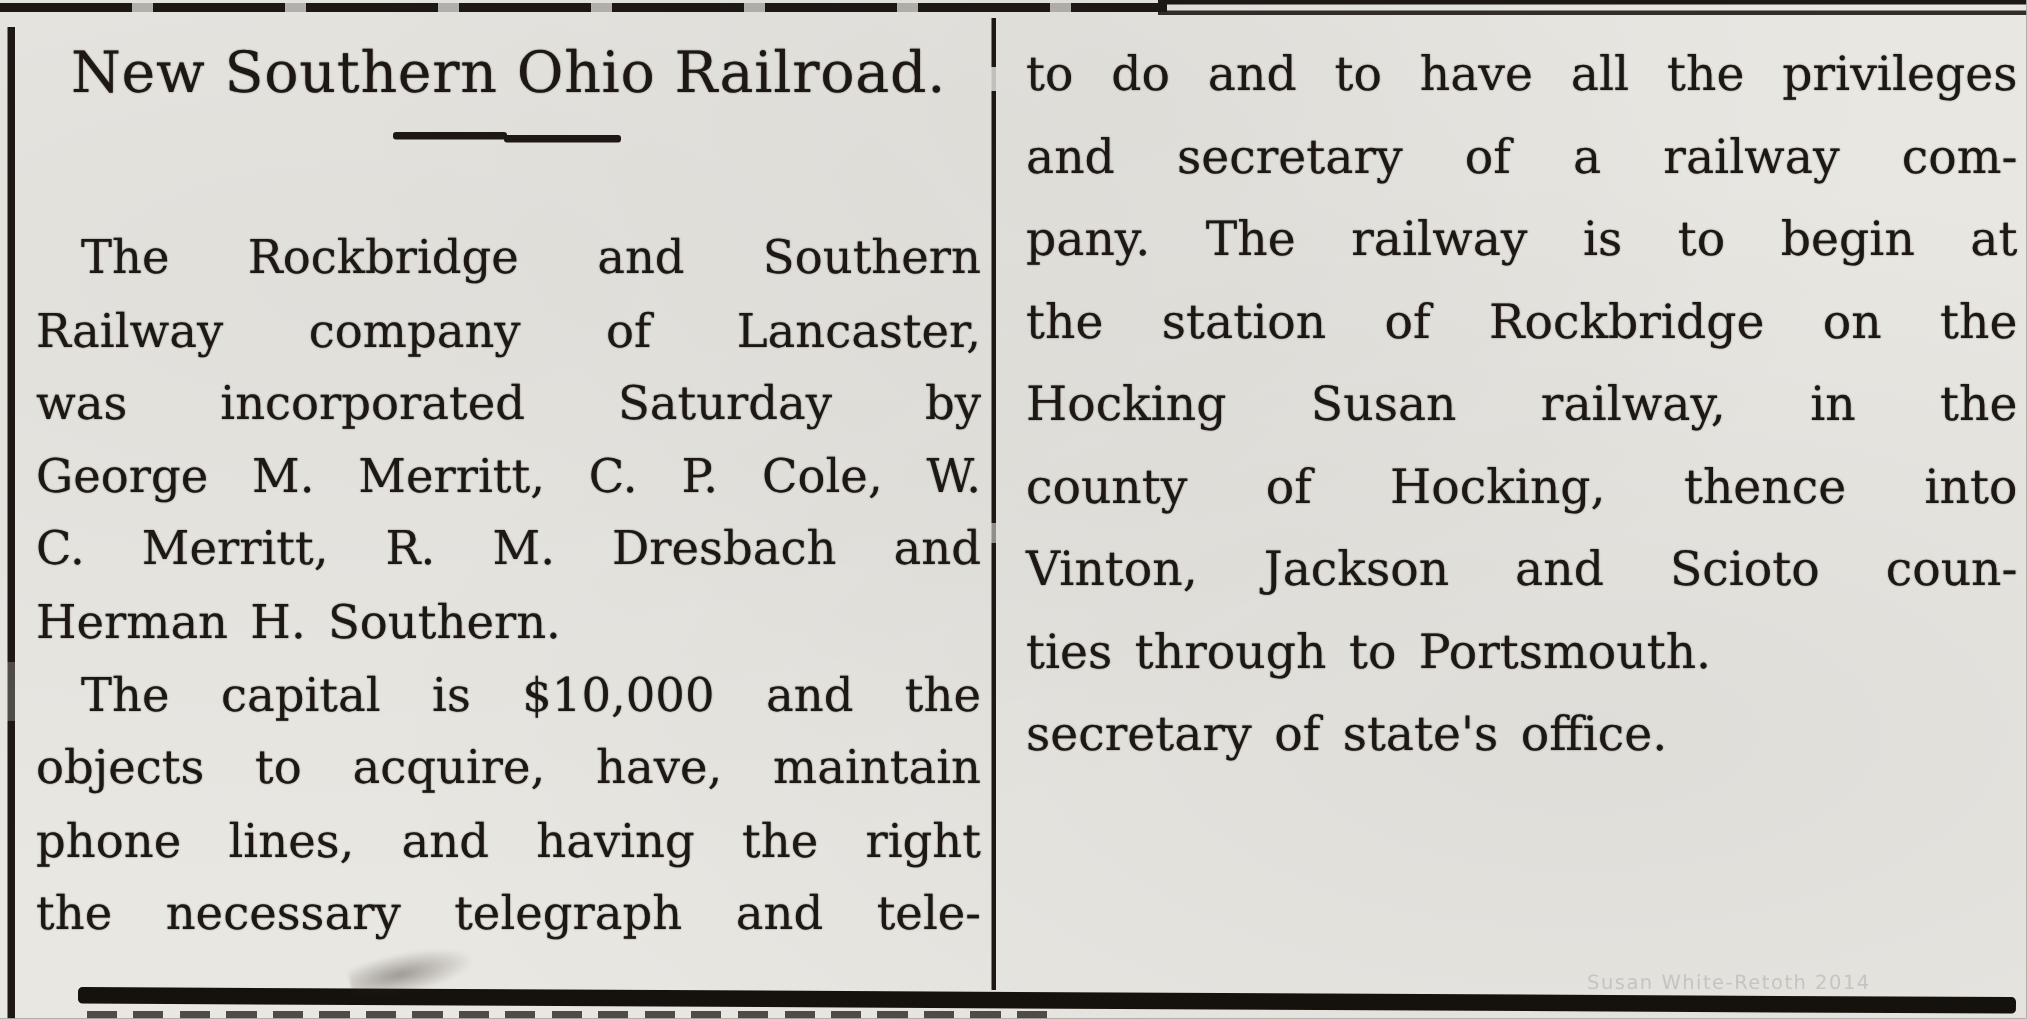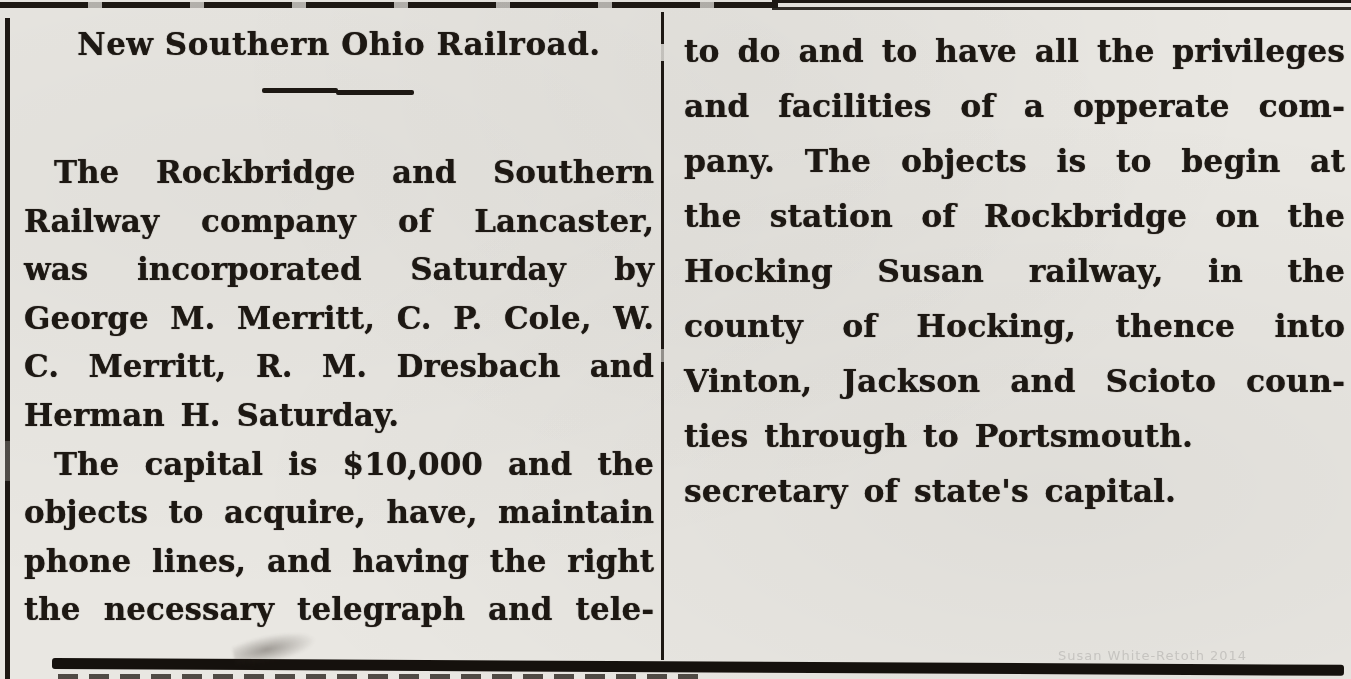--- a/index.html
+++ b/index.html
@@ -54,34 +54,34 @@
   .bottom-dashes {
     left: 58px; top: 674px; width: 650px; height: 5px; opacity: 0.8;
     background: repeating-linear-gradient(90deg,
       #2a241e 0 20px, transparent 20px 31px);
   }
 
   
   .headline {
     left: 24px; top: 26px; width: 630px;
     text-align: center;
-    font-size: 31px; font-weight: 700;
+    font-size: 38px; font-weight: 400;
     letter-spacing: 0.5px;
     text-shadow: 0 0 1px rgba(30,25,20,0.8);
   }
   .head-divider {
     left: 24px; top: 88px; width: 630px;
     display: flex; justify-content: center; align-items: flex-start;
   }
   .head-divider .dash-a { width: 76px; height: 5px; background: var(--ink); border-radius: 2px; }
   .head-divider .dash-b { width: 78px; height: 5px; background: var(--ink); border-radius: 2px;
     transform: translate(-2px, 2px); }
 
   
-  .col { text-shadow: 0 0 1px rgba(30,25,20,0.75); font-weight: 700; }
+  .col { text-shadow: 0 0 1px rgba(30,25,20,0.75); font-weight: 400; }
   .col-left  { left: 24px;  top: 112px; width: 630px; margin-top: 36px; }
   .col-right { left: 684px; top: 23px;  width: 661px; }
 
   .col .line {
     display: block;
     text-align: justify;
     text-align-last: justify;
     word-spacing: 2px;
     white-space: nowrap;
   }
@@ -126,35 +126,35 @@
     <span class="dash-a"></span>
     <span class="dash-b"></span>
   </div>
 
   <div class="abs col col-left">
     <div class="line indent">The Rockbridge and Southern</div>
     <div class="line">Railway company of Lancaster,</div>
     <div class="line">was incorporated Saturday by</div>
     <div class="line">George M. Merritt, C. P. Cole, W.</div>
     <div class="line">C. Merritt, R. M. Dresbach and</div>
-    <div class="line endpara">Herman H. Saturday.</div>
+    <div class="line endpara">Herman H. Southern.</div>
     <div class="line indent">The capital is $10,000 and the</div>
     <div class="line">objects to acquire, have, maintain</div>
     <div class="line">phone lines, and having the right</div>
     <div class="line">the necessary telegraph and tele-</div>
   </div>
 
   <div class="abs col col-right">
     <div class="line">to do and to have all the privileges</div>
-    <div class="line">and facilities of a opperate com-</div>
-    <div class="line">pany. The objects is to begin at</div>
+    <div class="line">and secretary of a railway com-</div>
+    <div class="line">pany. The railway is to begin at</div>
     <div class="line">the station of Rockbridge on the</div>
     <div class="line">Hocking Susan railway, in the</div>
     <div class="line">county of Hocking, thence into</div>
     <div class="line">Vinton, Jackson and Scioto coun-</div>
     <div class="line endpara">ties through to Portsmouth.</div>
-    <div class="line endpara">secretary of state's capital.</div>
+    <div class="line endpara">secretary of state's office.</div>
   </div>
 
   <div class="abs ink-smudge"></div>
   <div class="abs watermark">Susan White-Retoth 2014</div>
 
 </div>
 
 </body></html>

